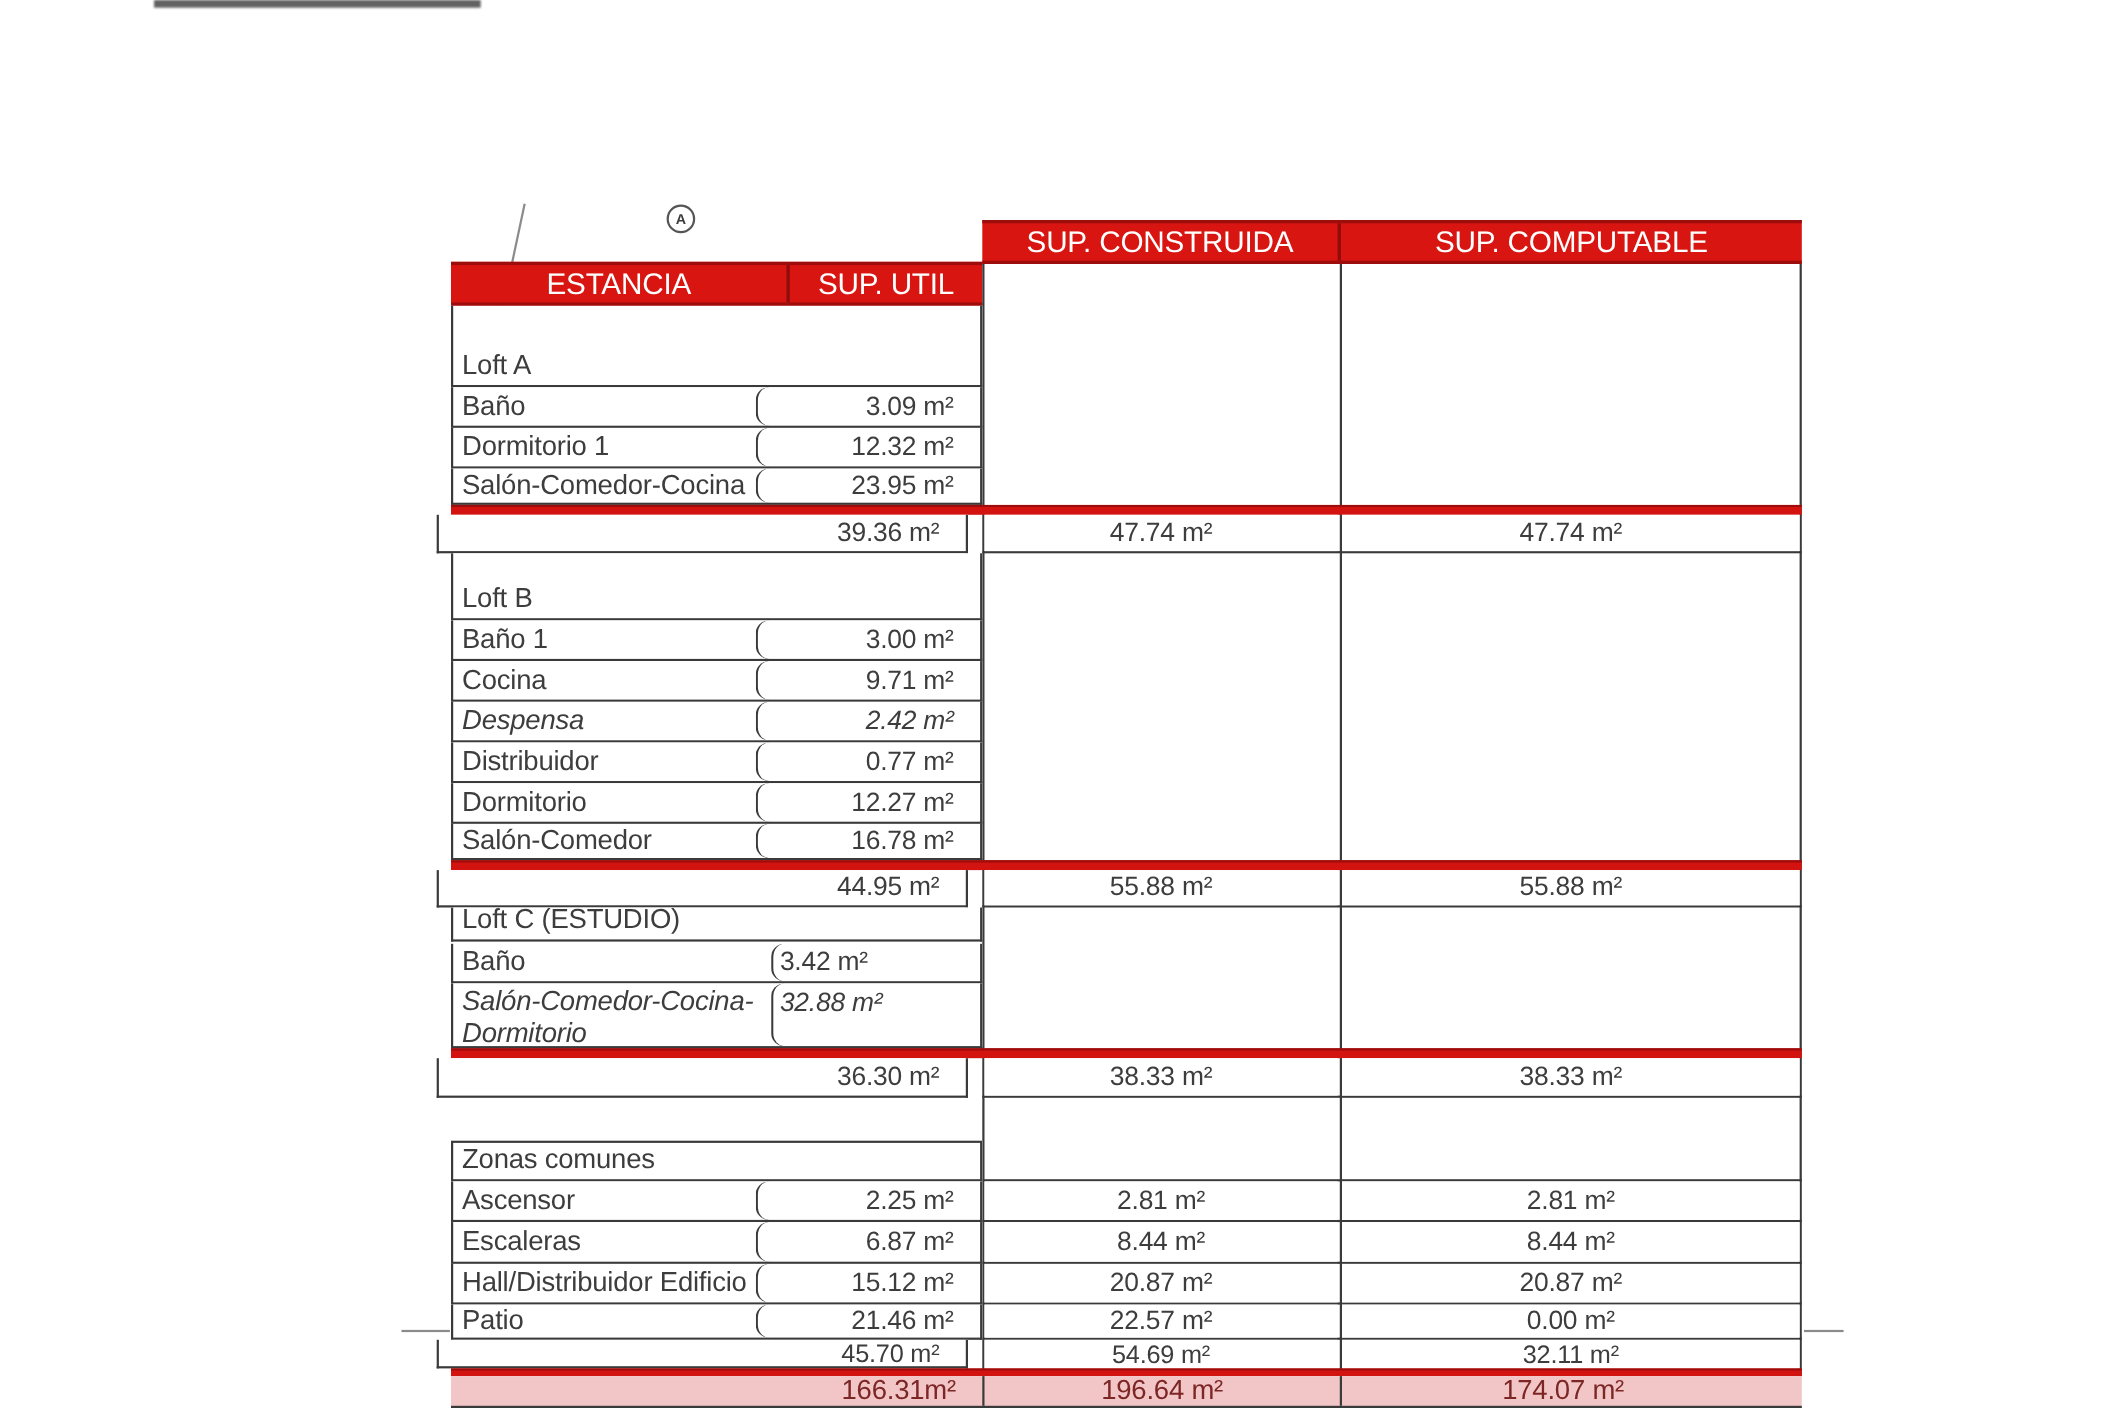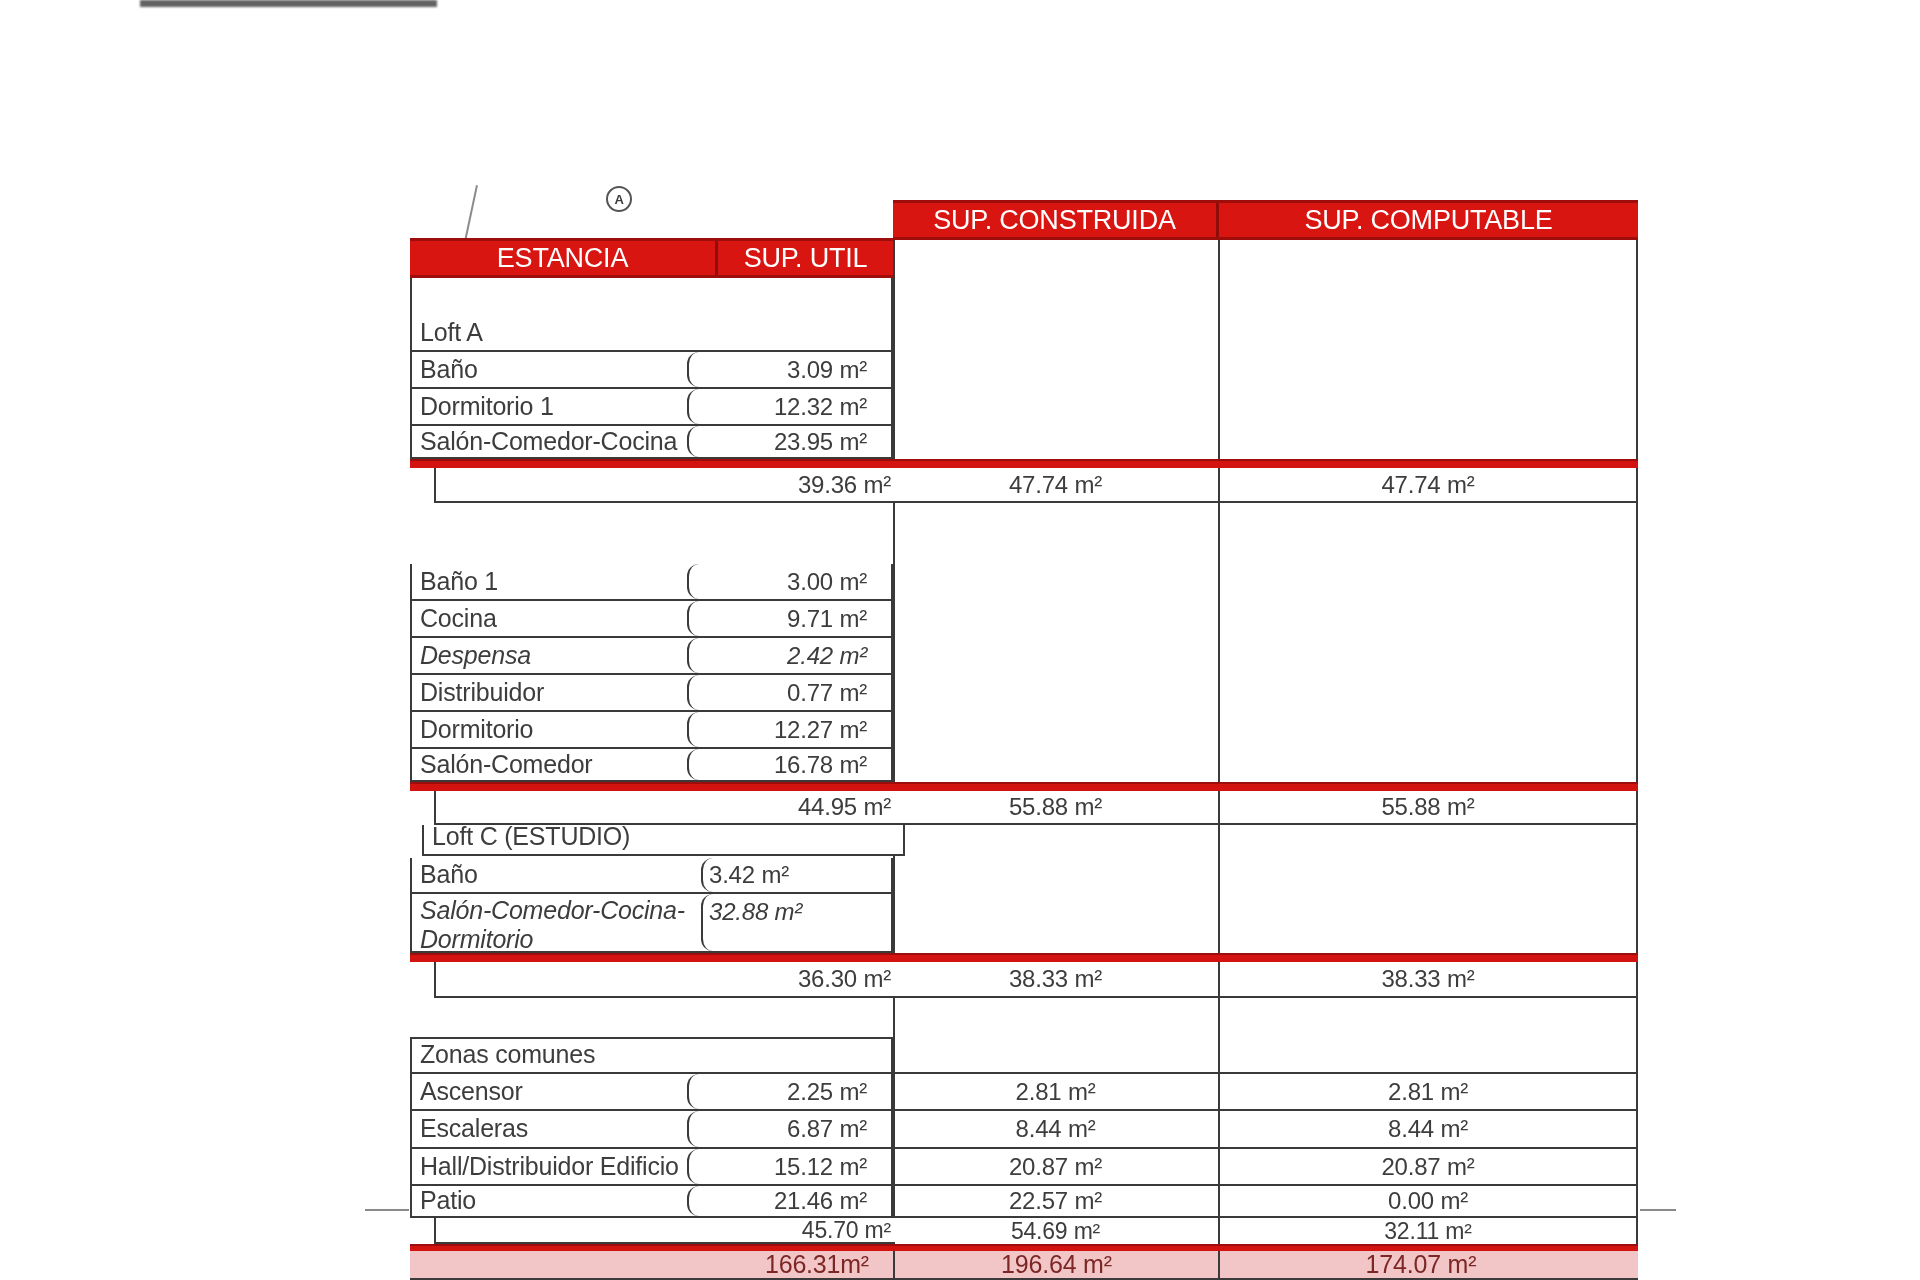--- a/index.html
+++ b/index.html
@@ -14,21 +14,21 @@
   
   .row{position:absolute;left:410px;width:483px;box-sizing:border-box;background:#fff;
        border-left:2px solid #3a3a3a;border-right:2px solid #3a3a3a;border-bottom:2px solid #3a3a3a;
        display:flex;font-size:25px;}
   .row .lbl{flex:1;display:flex;align-items:flex-end;padding:2px 4px 3px 8px;line-height:1.15;}
   .row .lbl.mid{align-items:center;}
   .row .val{width:178px;border-left:2px solid #3a3a3a;display:flex;align-items:center;
             justify-content:flex-end;padding-right:24px;font-size:24px;border-radius:12px;}
   .row.valleft .val{justify-content:flex-start;padding-left:6px;padding-right:4px;}
   .row.sec .lbl{align-items:flex-end;}
-  .totrow{position:absolute;left:434px;width:483px;box-sizing:border-box;background:#fff;
+  .totrow{position:absolute;left:397px;width:483px;box-sizing:border-box;background:#fff;
           border-left:2px solid #3a3a3a;border-right:2px solid #3a3a3a;border-bottom:2px solid #3a3a3a;
           display:flex;align-items:center;justify-content:flex-end;padding-right:24px;font-size:24px;}
   
   .vline{position:absolute;width:2px;background:#3a3a3a;}
   .hline{position:absolute;height:2px;background:#3a3a3a;}
   .rcell{position:absolute;display:flex;align-items:center;justify-content:center;font-size:24px;background:#fff;}
   
   .redline{position:absolute;left:410px;width:1228px;background:#d31310;box-shadow:inset 0 2px 0 #9c0d0b;}
   
   .pinkrow{position:absolute;left:410px;top:1251px;width:1228px;height:29px;background:#f2c6c6;
@@ -95,20 +95,23 @@
   </div>
   <div class="row" style="top:426px;height:33px;">
     <div class="lbl mid">Salón-Comedor-Cocina</div>
     <div class="val">23.95 m²</div>
   </div>
   <div class="redline" style="top:459px;height:9px;"></div>
   <div class="totrow" style="top:468px;height:35px;">39.36 m²</div>
   <div class="rcell" style="left:895px;top:468px;width:321px;height:33px;">47.74 m²</div>
   <div class="rcell" style="left:1220px;top:468px;width:416px;height:33px;">47.74 m²</div>
 
+  <div class="row sec" style="top:503px;height:61px;">
+    <div class="lbl">Loft B</div>
+  </div>
   <div class="row" style="top:564px;height:37px;">
     <div class="lbl mid">Baño 1</div>
     <div class="val">3.00 m²</div>
   </div>
   <div class="row" style="top:601px;height:37px;">
     <div class="lbl mid">Cocina</div>
     <div class="val">9.71 m²</div>
   </div>
   <div class="row" style="top:638px;height:37px;font-style:italic;">
     <div class="lbl mid">Despensa</div>
@@ -124,21 +127,21 @@
   </div>
   <div class="row" style="top:749px;height:33px;">
     <div class="lbl mid">Salón-Comedor</div>
     <div class="val">16.78 m²</div>
   </div>
   <div class="redline" style="top:782px;height:9px;"></div>
   <div class="totrow" style="top:791px;height:34px;">44.95 m²</div>
   <div class="rcell" style="left:895px;top:791px;width:321px;height:32px;">55.88 m²</div>
   <div class="rcell" style="left:1220px;top:791px;width:416px;height:32px;">55.88 m²</div>
 
-  <div class="row sec" style="top:825px;height:31px;margin-left:12px;">
+  <div class="row sec" style="top:825px;height:31px;">
     <div class="lbl">Loft C (ESTUDIO)</div>
   </div>
   <div class="row valleft" style="top:858px;height:36px;">
     <div class="lbl mid">Baño</div>
     <div class="val">3.42 m²</div>
   </div>
   <div class="row valleft" style="top:894px;height:59px;font-style:italic;">
     <div class="lbl" style="align-items:flex-start;word-break:break-all;">Salón-Comedor-Cocina-Dormitorio</div>
     <div class="val" style="align-items:flex-start;padding-top:4px;">32.88 m²</div>
   </div>

